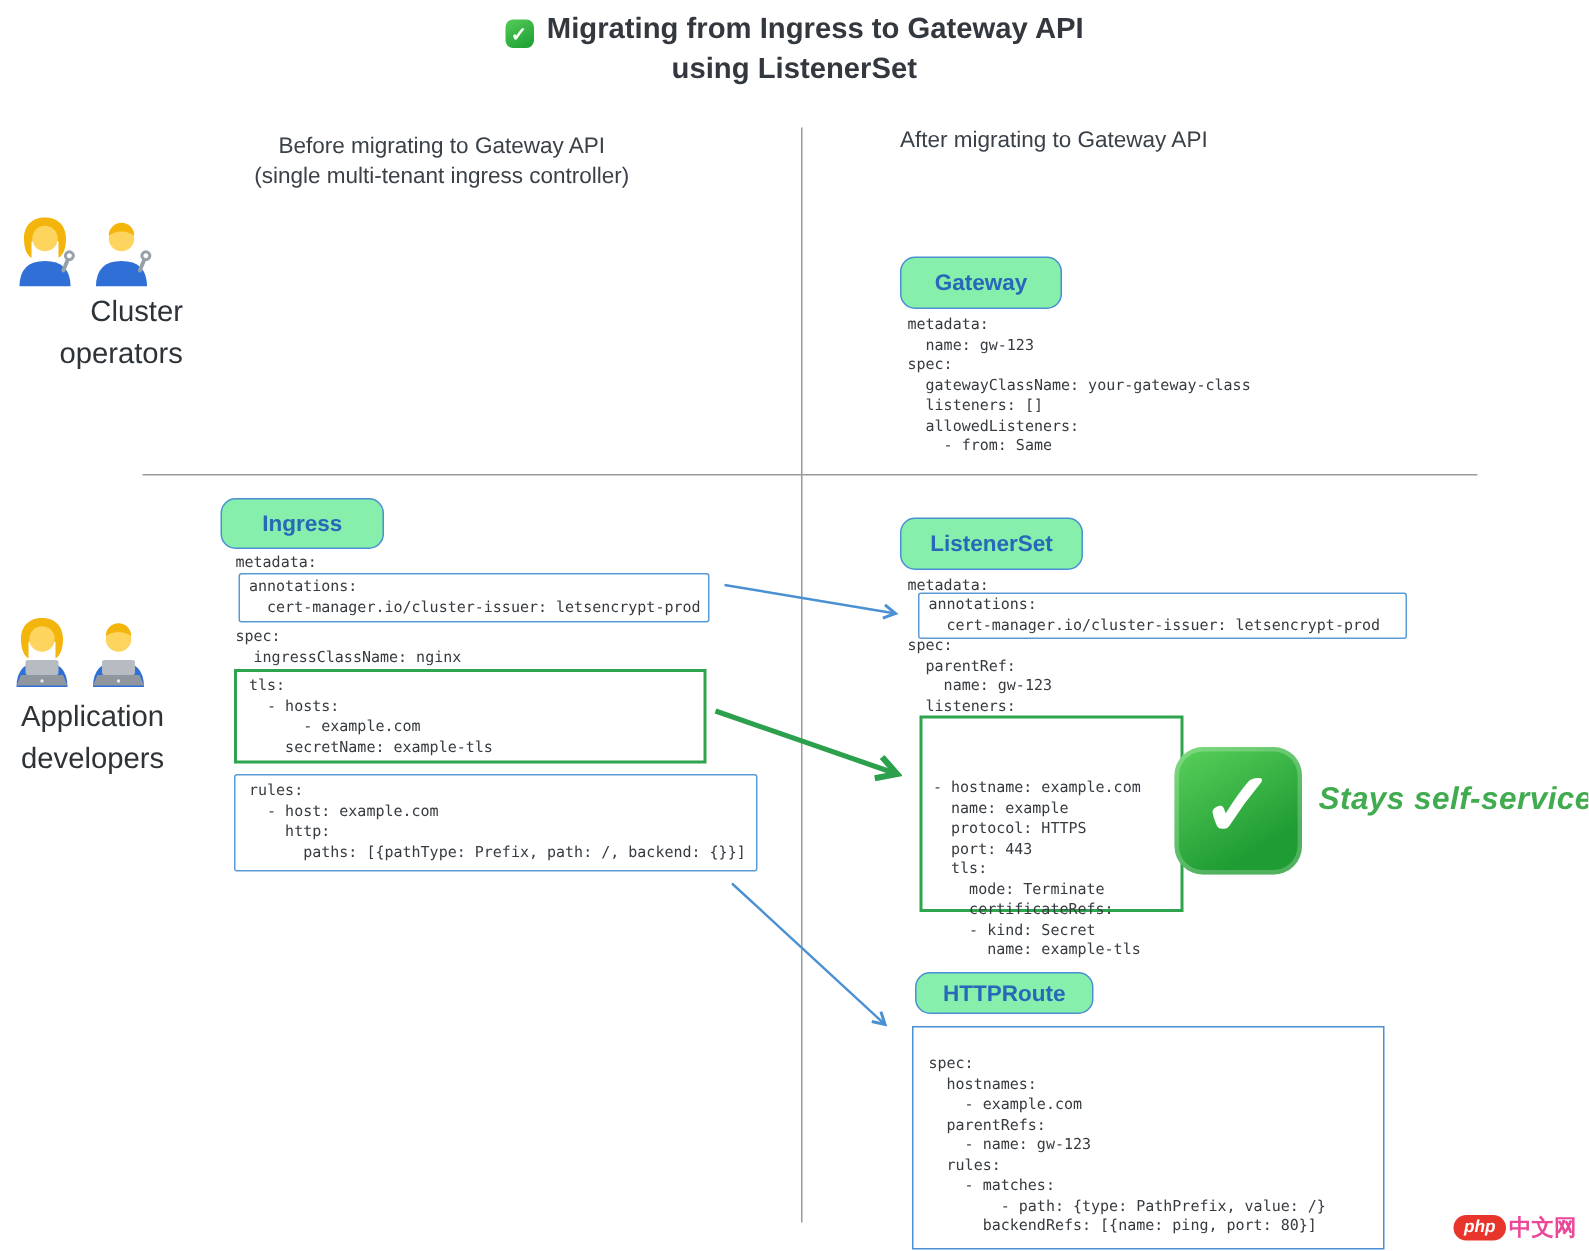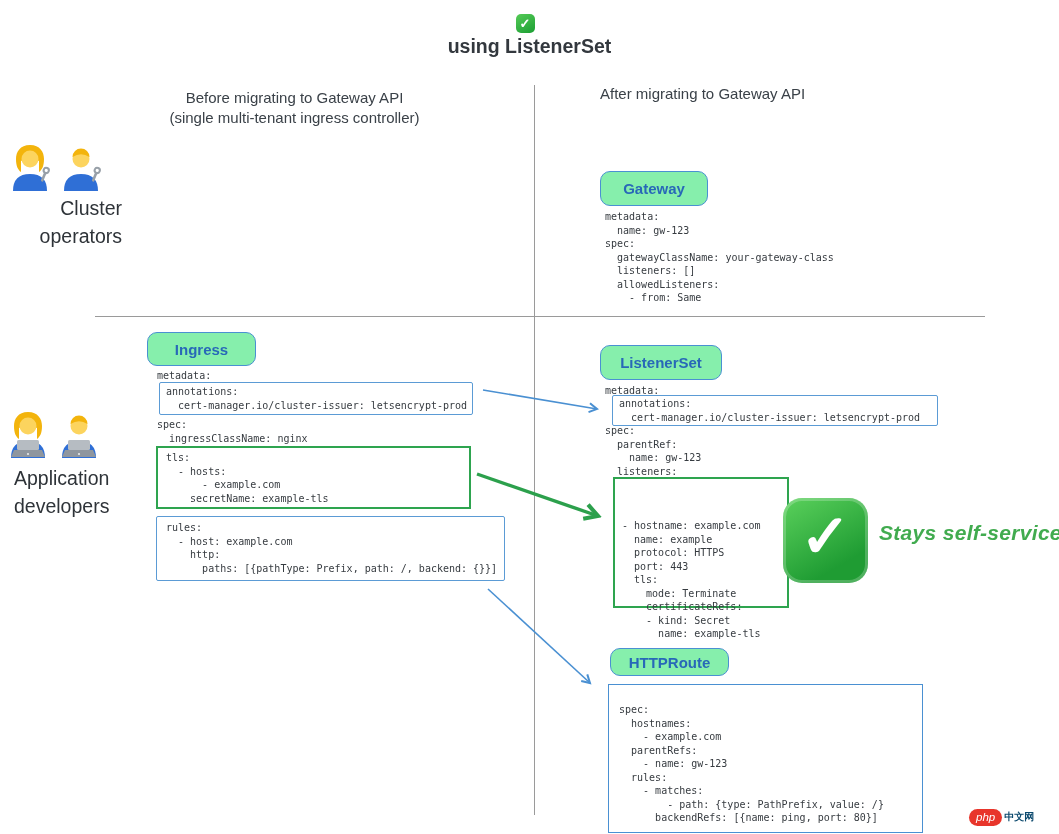--- a/index.html
+++ b/index.html
@@ -26,33 +26,33 @@
   .obox.green{border:2px solid #2ea44f;}
   .big-check{position:absolute;left:783px;top:498px;width:85px;height:85px;border-radius:19px;
         background:linear-gradient(150deg,#5bd15c 0%,#1f9c33 75%);
         display:flex;align-items:center;justify-content:center;
         box-shadow:inset 0 0 0 3px rgba(255,255,255,0.22);z-index:4;}
   .big-check span{color:#fff;font-size:60px;font-weight:bold;line-height:1;transform:translateY(-4px);}
   .stays-note{position:absolute;left:879px;top:521px;color:#41ab4f;font-size:21px;
         font-style:italic;font-weight:600;letter-spacing:0.3px;white-space:nowrap;}
   .arrows{position:absolute;left:0;top:0;width:1059px;height:834px;pointer-events:none;z-index:2;}
   .wm{position:absolute;left:969px;top:809px;display:flex;align-items:center;gap:2px;z-index:5;}
-  .wm-badge{background:#e8352b;color:#fff;font-weight:400;font-style:italic;font-size:11.5px;
+  .wm-badge{background:#e8352b;color:#fff;font-weight:700;font-style:italic;font-size:11.5px;
         padding:2px 7px;border-radius:10px;line-height:1.1;}
-  .wm-site{color:#0c4a6e;font-weight:700;font-size:10px;font-family:"DejaVu Sans",sans-serif;}
+  .wm-site{color:#ec4899;font-weight:700;font-size:15px;font-family:"DejaVu Sans",sans-serif;}
 </style>
 </head>
 <body>
 
 <div id="canvas">
 
   <div class="title">
     <div><span class="check-badge-small">
           <span>✓</span>
-        </span></div>
+        </span><span>Migrating from Ingress to Gateway API</span></div>
     <div>using ListenerSet</div>
   </div>
 
   <div class="vline"></div>
   <div class="hline"></div>
 
   <div class="hdr" style="left:122px;top:88px;width:345px;text-align:center;">
     <div>Before migrating to Gateway API</div>
     <div>(single multi-tenant ingress controller)</div>
   </div>

